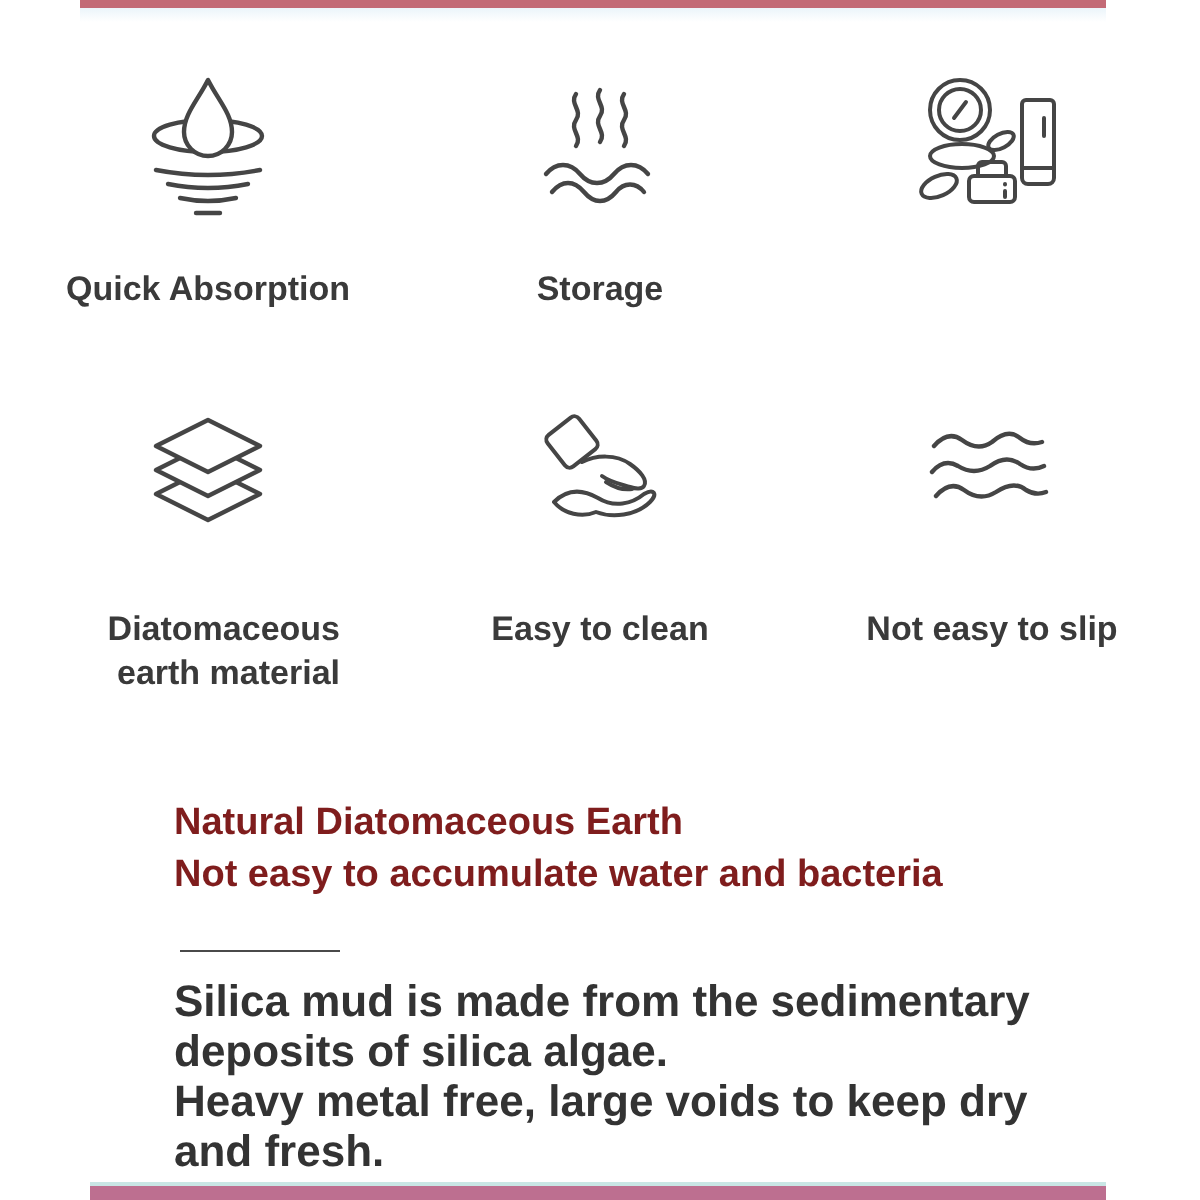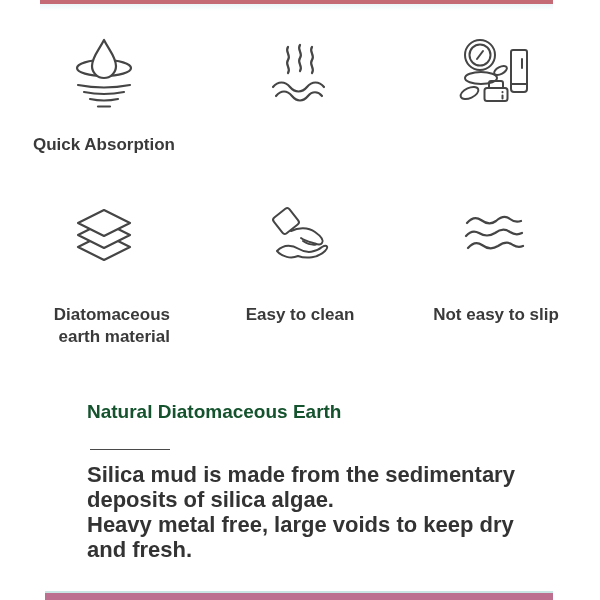--- a/index.html
+++ b/index.html
@@ -29,21 +29,21 @@
   .w178{max-width:178px;}
   .w132{max-width:132px;text-align:right;}
 
   svg{display:block;}
   .stroke{fill:none;stroke:#454545;stroke-width:2.2;stroke-linecap:round;stroke-linejoin:round;}
   .stroke-thin{fill:none;stroke:#454545;stroke-width:2;stroke-linecap:round;stroke-linejoin:round;}
   .white-fill{fill:#ffffff;stroke:#454545;stroke-width:2.2;stroke-linejoin:round;}
 
   
   .info{position:absolute;left:87px;top:399px;width:460px;}
-  .info-heading div{font-size:19px;font-weight:700;line-height:26px;color:#14532d;}
+  .info-heading div{font-size:19px;font-weight:700;line-height:26px;color:#7f1d1d;}
   .divider{width:80px;height:0;border-top:1.5px solid #4a4a4a;margin:24px 0 12px 3px;}
   .info-body div{font-size:22px;font-weight:700;line-height:25px;color:#333333;max-width:428px;}
 </style>
 </head>
 <body>
 
 <div class="top-bar"></div>
 <div class="top-bar-fade"></div>
 
 <div class="grid grid-row1">
@@ -81,20 +81,23 @@
       <path class="stroke-thin" d="M35,53.5 v-4.5 a2,2 0 0 1 2,-2 h10 a2,2 0 0 1 2,2 v4.5"></path>
       <path class="stroke-thin" d="M48.5,58 v0.2 M48.5,61.5 v3"></path>
     </svg>
   </div>
 </div>
 
 <div class="grid" style="top:122px;">
   <div class="label-cell">
     <div class="feature-label">Quick Absorption</div>
   </div>
+  <div class="label-cell">
+    <div class="feature-label">Storage</div>
+  </div>
 </div>
 
 <div class="grid grid-row2">
   <div class="icon-cell">
     <svg width="84" height="84" viewBox="0 0 84 84">
       <polygon class="white-fill" points="42,37 68,50 42,63 16,50"></polygon>
       <polygon class="white-fill" points="42,25 68,38 42,51 16,38"></polygon>
       <polygon class="white-fill" points="42,13 68,26 42,39 16,26"></polygon>
     </svg>
   </div>
@@ -123,20 +126,21 @@
     <div class="feature-label">Easy to clean</div>
   </div>
   <div class="label-cell">
     <div class="feature-label">Not easy to slip</div>
   </div>
 </div>
 
 <div class="info">
   <div class="info-heading">
     <div>Natural Diatomaceous Earth</div>
+    <div>Not easy to accumulate water and bacteria</div>
   </div>
   <div class="divider"></div>
   <div class="info-body">
     <div>Silica mud is made from the sedimentary deposits of silica algae.</div>
     <div>Heavy metal free, large voids to keep dry and fresh.</div>
   </div>
 </div>
 
 <div class="bottom-accent"></div>
 <div class="bottom-bar"></div>

